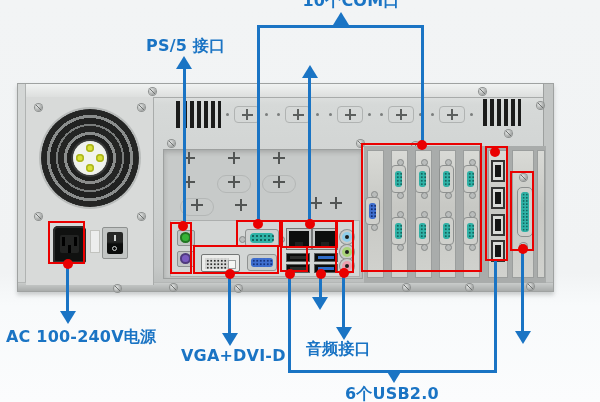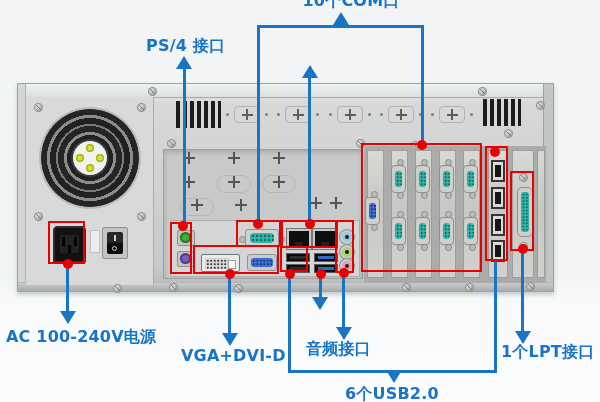--- a/index.html
+++ b/index.html
@@ -307,19 +307,18 @@
   <div class="arrow-up" style="left:176px;top:56px;"></div>
   <div class="arrow-up" style="left:302px;top:65px;"></div>
   <div class="arrow-down" style="left:60px;top:311px;"></div>
   <div class="arrow-down" style="left:222px;top:333px;"></div>
   <div class="arrow-down" style="left:336px;top:327px;"></div>
   <div class="arrow-down" style="left:312px;top:297px;"></div>
   <div class="arrow-down" style="left:386px;top:370px;"></div>
   <div class="arrow-down" style="left:515px;top:331px;"></div>
 
   <div class="lbl" style="left:299px;top:-9px;width:104px;text-align:center;">10个COM口</div>
-  <div class="lbl" style="left:146px;top:36px;">PS/4 接口</div>
+  <div class="lbl" style="left:146px;top:36px;">PS/5 接口</div>
   <div class="lbl" style="left:6px;top:327px;">AC 100-240V电源</div>
   <div class="lbl" style="left:306px;top:339px;">音频接口</div>
   <div class="lbl" style="left:181px;top:346px;">VGA+DVI-D</div>
   <div class="lbl" style="left:345px;top:384px;">6个USB2.0</div>
-  <div class="lbl" style="left:501px;top:342px;">1个LPT接口</div>
 </div>
 
 </body></html>

